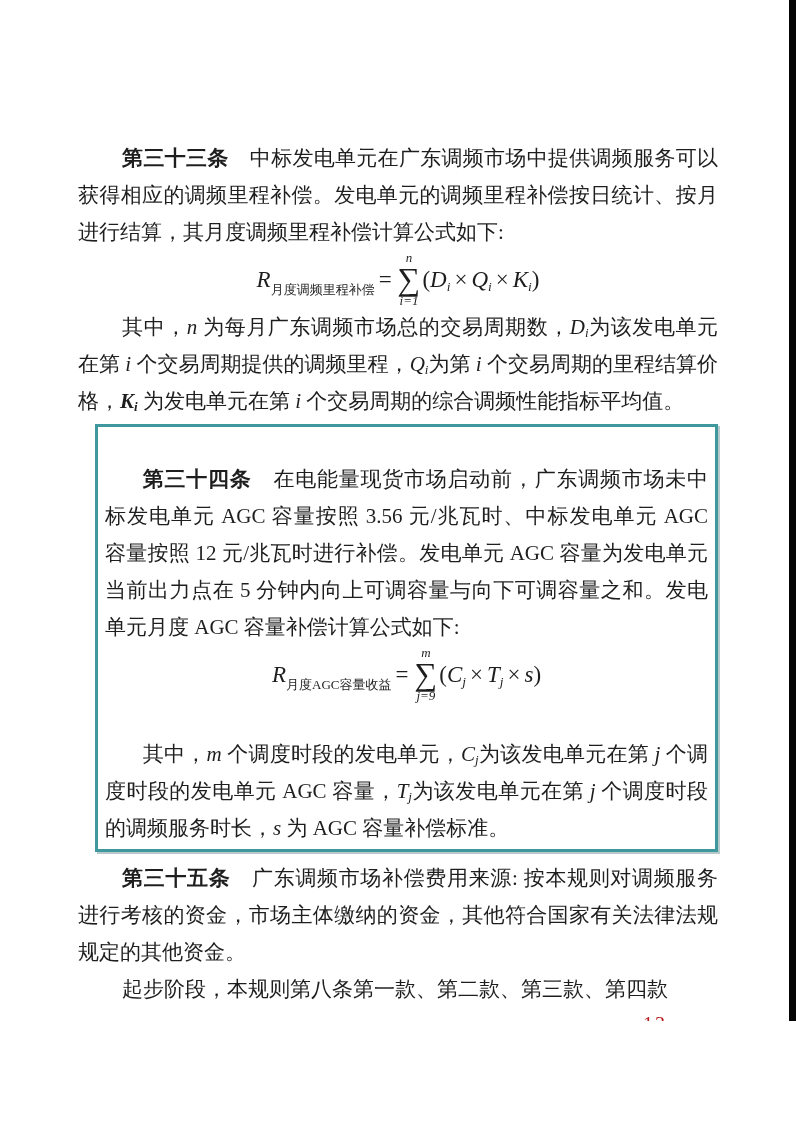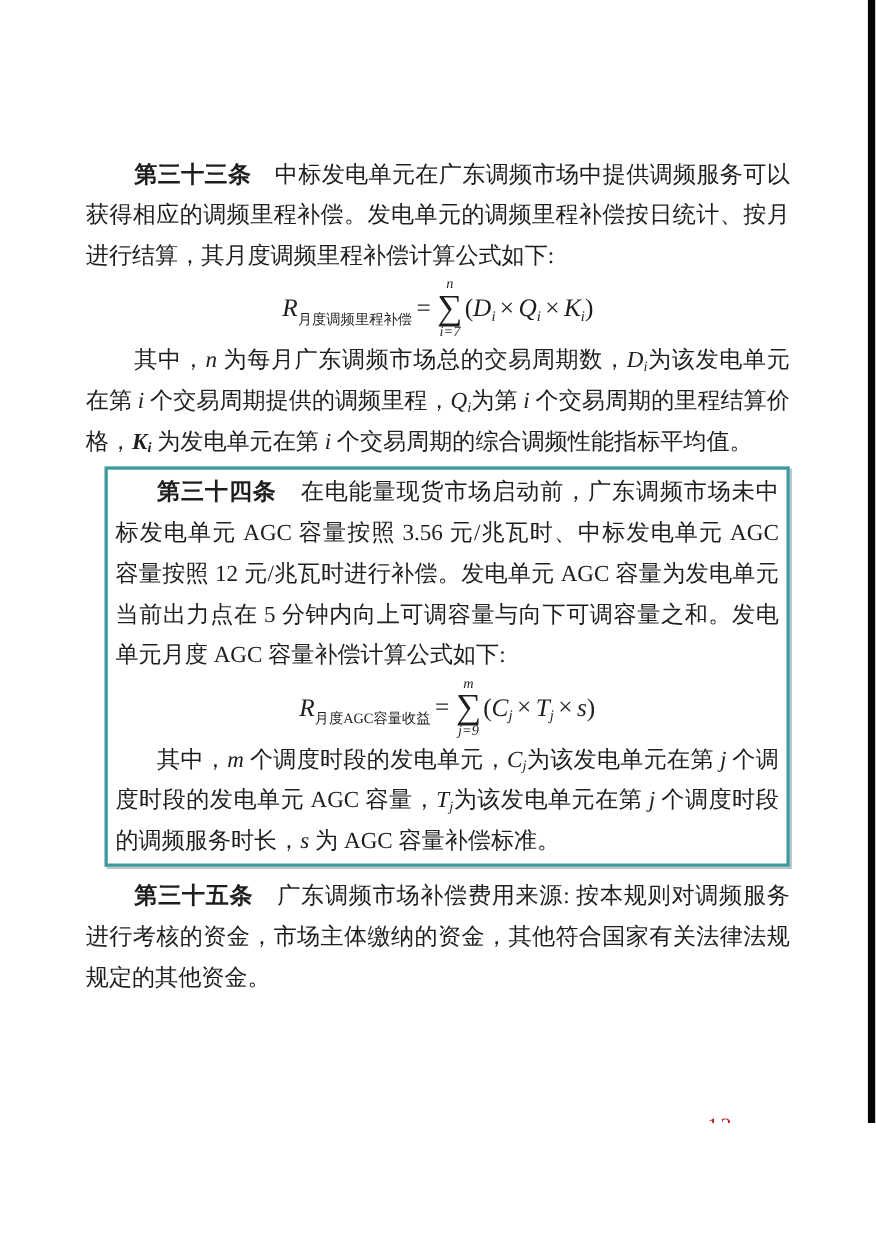--- a/index.html
+++ b/index.html
@@ -54,59 +54,60 @@
   }
   .sum .top{font-size:13px;font-style:italic;line-height:1;}
   .sum .sigma{font-size:32px;line-height:0.95;font-style:normal;}
   .sum .bottom{font-size:13px;font-style:italic;line-height:1;}
   .hl-box{
     border:3px solid #3f989d;
     box-shadow:2px 2px 0 #b9c9ca;
     margin:4px 0 8px 17px;
     padding:2px 7px 2px 7px;
   }
-  .hl-box .para{text-indent:1.8em;}
+  .hl-box .para{text-indent:1.8em;margin-top:32px;}
   .footer{
     position:absolute;
     top:1013px;
     right:100px;
     font-size:20px;
     letter-spacing:2px;
     color:#b91c1c;
   }
 </style>
 </head>
 <body>
 
 <div class="page">
   <div class="content">
 
     <p class="para"><span class="b">第三十三条</span><span>　中标发电单元在广东调频市场中提供调频服务可以获得相应的调频里程补偿。发电单元的调频里程补偿按日统计、按月进行结算，其月度调频里程补偿计算公式如下:</span></p>
 
     <div class="formula"><span class="i">R</span><span class="fsub">月度调频里程补偿</span><span class="op">=</span><span class="sum">
           <span class="top">n</span>
           <span class="sigma">∑</span>
-          <span class="bottom">i=7</span>
+          <span class="bottom">i=1</span>
         </span><span>(</span><span class="i">D</span><span class="i sub">i</span><span class="op">×</span><span class="i">Q</span><span class="i sub">i</span><span class="op">×</span><span class="i">K</span><span class="i sub">i</span><span>)</span></div>
 
     <p class="para"><span>其中，</span><span class="i">n</span><span> 为每月广东调频市场总的交易周期数，</span><span class="i">D</span><span class="i sub">i</span><span>为该发电单元在第 </span><span class="i">i</span><span> 个交易周期提供的调频里程，</span><span class="i">Q</span><span class="i sub">i</span><span>为第 </span><span class="i">i</span><span> 个交易周期的里程结算价格，</span><span class="b i">K</span><span class="b i sub">i</span><span> 为发电单元在第 </span><span class="i">i</span><span> 个交易周期的综合调频性能指标平均值。</span></p>
 
     <div class="hl-box">
       <p class="para"><span class="b">第三十四条</span><span>　在电能量现货市场启动前，广东调频市场未中标发电单元 AGC 容量按照 3.56 元/兆瓦时、中标发电单元 AGC 容量按照 12 元/兆瓦时进行补偿。发电单元 AGC 容量为发电单元当前出力点在 5 分钟内向上可调容量与向下可调容量之和。发电单元月度 AGC 容量补偿计算公式如下:</span></p>
 
       <div class="formula"><span class="i">R</span><span class="fsub">月度AGC容量收益</span><span class="op">=</span><span class="sum">
             <span class="top">m</span>
             <span class="sigma">∑</span>
             <span class="bottom">j=9</span>
           </span><span>(</span><span class="i">C</span><span class="i sub">j</span><span class="op">×</span><span class="i">T</span><span class="i sub">j</span><span class="op">×</span><span class="i">s</span><span>)</span></div>
 
       <p class="para"><span>其中，</span><span class="i">m</span><span> 个调度时段的发电单元，</span><span class="i">C</span><span class="i sub">j</span><span>为该发电单元在第 </span><span class="i">j</span><span> 个调度时段的发电单元 AGC 容量，</span><span class="i">T</span><span class="i sub">j</span><span>为该发电单元在第 </span><span class="i">j</span><span> 个调度时段的调频服务时长，</span><span class="i">s</span><span> 为 AGC 容量补偿标准。</span></p>
     </div>
 
     <p class="para"><span class="b">第三十五条</span><span>　广东调频市场补偿费用来源: 按本规则对调频服务进行考核的资金，市场主体缴纳的资金，其他符合国家有关法律法规规定的其他资金。</span></p>
 
+    <p class="para"><span>起步阶段，本规则第八条第一款、第二款、第三款、第四款</span></p>
 
   </div>
 
   <div class="footer">— 13 —</div>
 
   <div class="edge-strip"></div>
 </div>
 
 </body></html>

